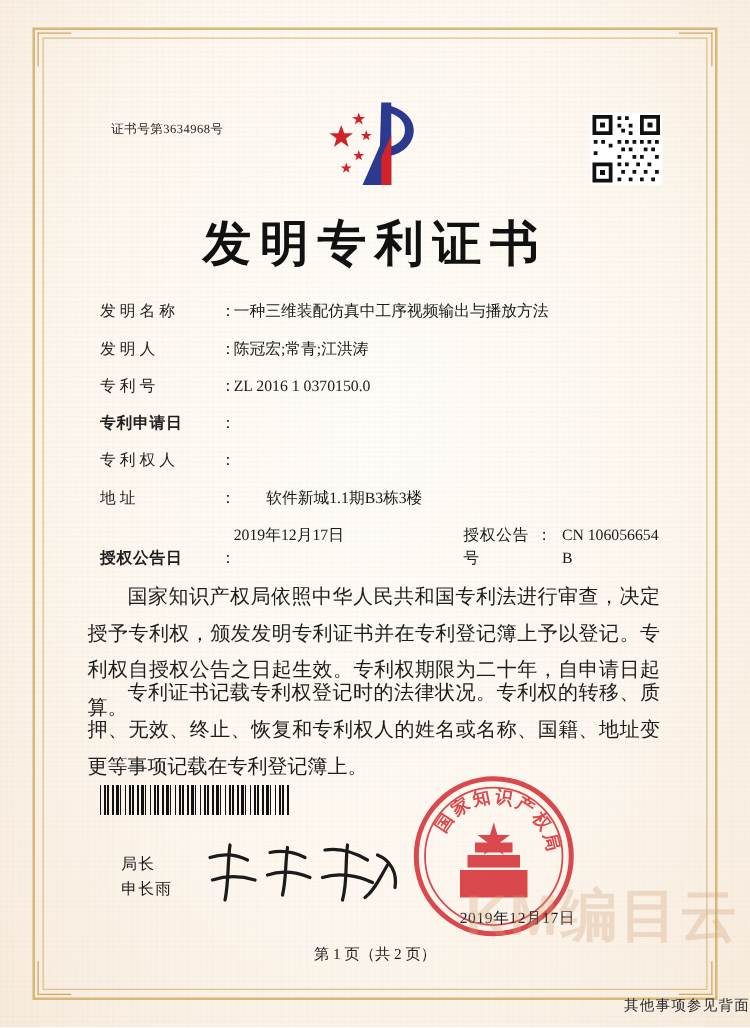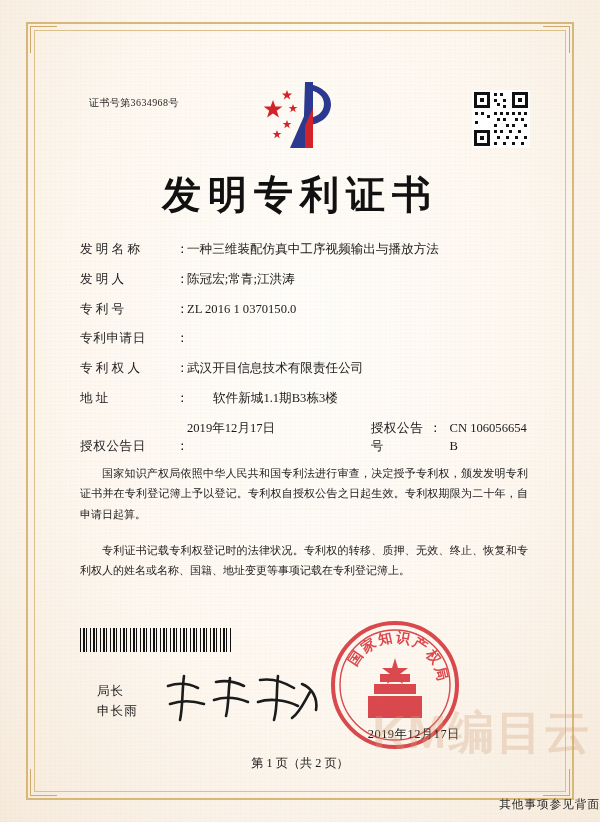--- a/index.html
+++ b/index.html
@@ -98,21 +98,21 @@
     margin-bottom: 11.5px;
     font-size: 12.6px;
     line-height: 1.45;
   }
   .field-label {
     width: 96px;
     flex: 0 0 96px;
     letter-spacing: 3.2px;
     color: #1f1f1f;
   }
-  .field-label.tight { letter-spacing: 0.6px; }
+  .field-label.tight { letter-spacing: 0.6px; font-weight: bold; }
   .field-colon {
     width: 11px;
     flex: 0 0 11px;
   }
   .field-value {
     flex: 1;
     color: #1a1a1a;
   }
   .field-value .sub {
     display: block;
@@ -121,22 +121,22 @@
   .inline-pair {
     display: flex;
     width: 100%;
   }
   .inline-pair .left { width: 208px; }
   .inline-pair .right-label { letter-spacing: 0.6px; }
   .inline-pair .right-value { margin-left: 8px; }
 
   .para {
     position: absolute;
-    left: 28px; right: 20px;
-    font-size: 11px;
+    left: 18px; right: 20px;
+    font-size: 16px;
     line-height: 1.85;
     text-align: justify;
     text-indent: 2em;
     color: #1c1c1c;
   }
   .para.p1 { top: 415px; }
   .para.p2 { top: 492px; }
 
   .barcode {
     position: absolute;
@@ -311,21 +311,20 @@
       </div>
 
       <div class="field-row">
         <div class="field-label tight">专利申请日</div>
         <div class="field-colon">：</div>
       </div>
 
       <div class="field-row">
         <div class="field-label">专利权人</div>
         <div class="field-colon">：</div>
-        <div class="field-value">武汉开目信息技术有限责任公司</div>
       </div>
 
       <div class="field-row">
         <div class="field-label">地址</div>
         <div class="field-colon">：</div>
         <div class="field-value">
           <span class="sub">软件新城1.1期B3栋3楼</span>
         </div>
       </div>
 

